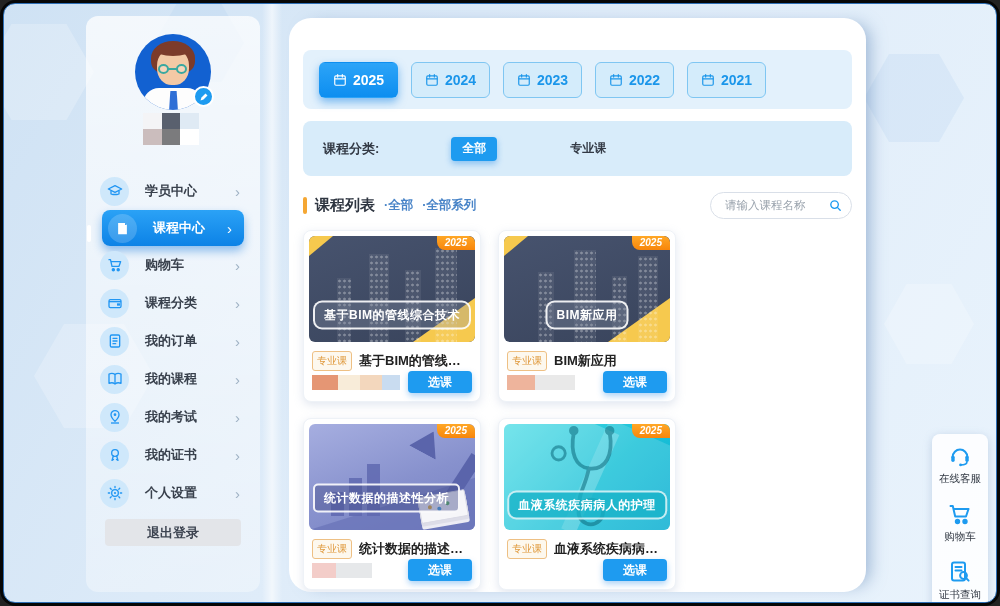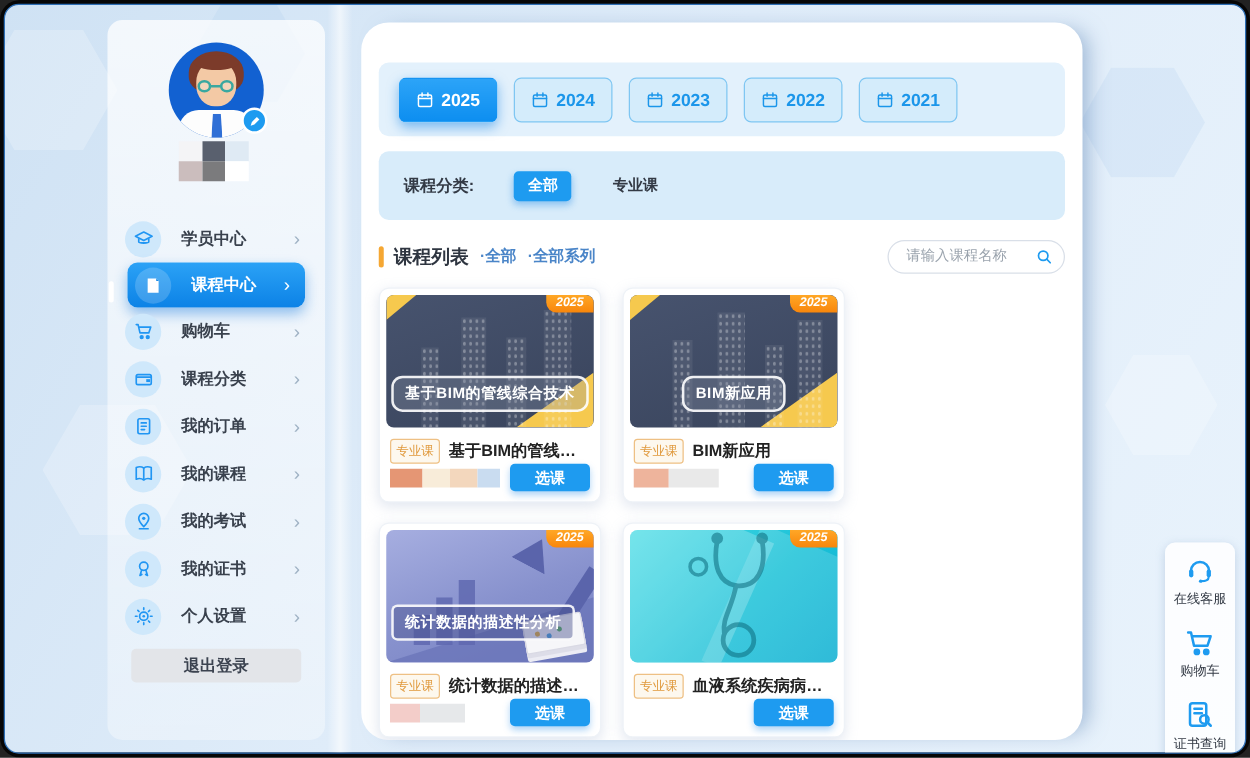--- a/index.html
+++ b/index.html
@@ -46,21 +46,21 @@
     display:flex;align-items:center;justify-content:center;font-size:13px;font-weight:700;color:#3c4350;cursor:pointer;}
 
   
   .main{position:absolute;left:285px;top:14px;width:577px;height:574px;background:#fff;border-radius:22px;
     box-shadow:10px 0 16px -6px rgba(90,130,180,.5);padding:32px 14px 0 14px;overflow:hidden;}
   .tabs-panel{height:59px;border-radius:8px;background:#e3f1fc;display:flex;align-items:center;padding:0 16px;gap:13px;margin-bottom:12px;}
   .ytab{height:36px;min-width:79px;padding:0 12px;border-radius:6px;background:#d4ecfb;border:1px solid #7fc6f2;
     color:#1b96ea;font-size:14px;font-weight:700;display:flex;align-items:center;justify-content:center;gap:6px;cursor:pointer;}
   .ytab.active{background:linear-gradient(180deg,#2ca4f8,#0d8ef0);border-color:transparent;color:#fff;
     box-shadow:0 4px 9px rgba(16,130,230,.5);}
-  .filter-panel{height:55px;border-radius:8px;background:#d8ecfa;display:flex;align-items:center;padding:0 20px;margin-bottom:14px;}
+  .filter-panel{height:55px;border-radius:8px;background:#d8ecfa;display:flex;align-items:center;padding:0 20px;margin-bottom:14px;gap:40px;}
   .flabel{font-size:13px;font-weight:700;color:#333a45;margin-right:22px;}
   .fchip{height:24px;padding:0 11px;border-radius:4px;font-size:12px;display:flex;align-items:center;cursor:pointer;color:#333a45;font-weight:700;}
   .fchip.active{background:#1e9bf0;color:#fff;box-shadow:0 3px 6px rgba(20,130,230,.4);margin-left:10px;}
   .fchip.plain{margin-left:22px;}
   .list-header{height:30px;display:flex;align-items:center;margin-bottom:10px;}
   .obar{width:4px;height:17px;background:#f5a733;border-radius:2px;margin-right:8px;}
   .ltitle{font-size:15px;font-weight:800;color:#2e3540;}
   .lcrumb{font-size:12.5px;color:#4a85c8;margin-left:9px;font-weight:600;}
   .search{margin-left:auto;width:142px;height:27px;border:1px solid #d9dfe8;border-radius:14px;background:#fff;
     display:flex;align-items:center;padding:0 8px 0 12px;}
@@ -400,20 +400,21 @@
             <div class="med-band1"></div>
               <div class="med-band2"></div>
             <svg class="steth" width="120" height="104" viewBox="0 0 120 110" fill="none" stroke="#0c6b7d" stroke-width="4" stroke-linecap="round">
               <path d="M46 8 C42 30 48 44 62 46 C80 48 88 32 84 8"></path>
               <path d="M62 46 C58 66 50 74 52 86"></path>
               <circle cx="64" cy="92" r="13"></circle>
               <circle cx="46" cy="6" r="3" fill="#0c6b7d"></circle>
                 <circle cx="84" cy="6" r="3" fill="#0c6b7d"></circle>
               <circle cx="30" cy="30" r="7" stroke-width="3"></circle>
             </svg>
+            <div class="pill med-pill">血液系统疾病病人的护理</div>
             <div class="badge">2025</div>
           </div>
           <div class="meta">
             <span class="tag">专业课</span>
             <span class="ctitle">血液系统疾病病…</span>
           </div>
           <div class="cfoot">
             <span class="pick-btn">选课</span>
           </div>
         </div>

